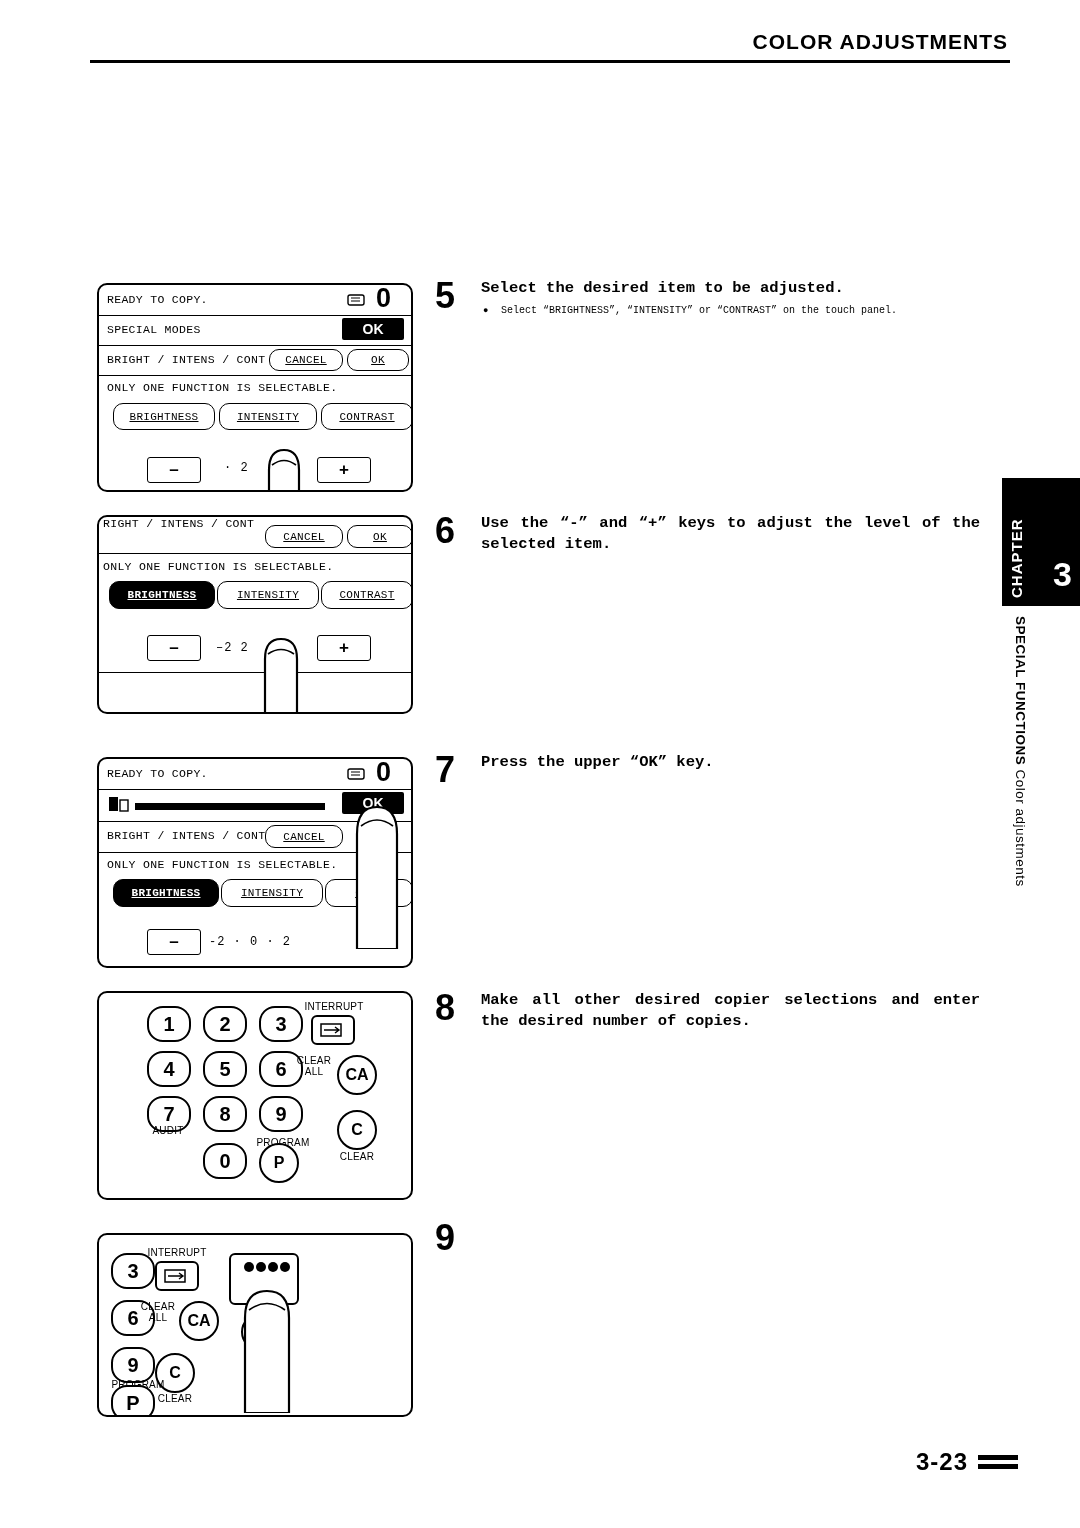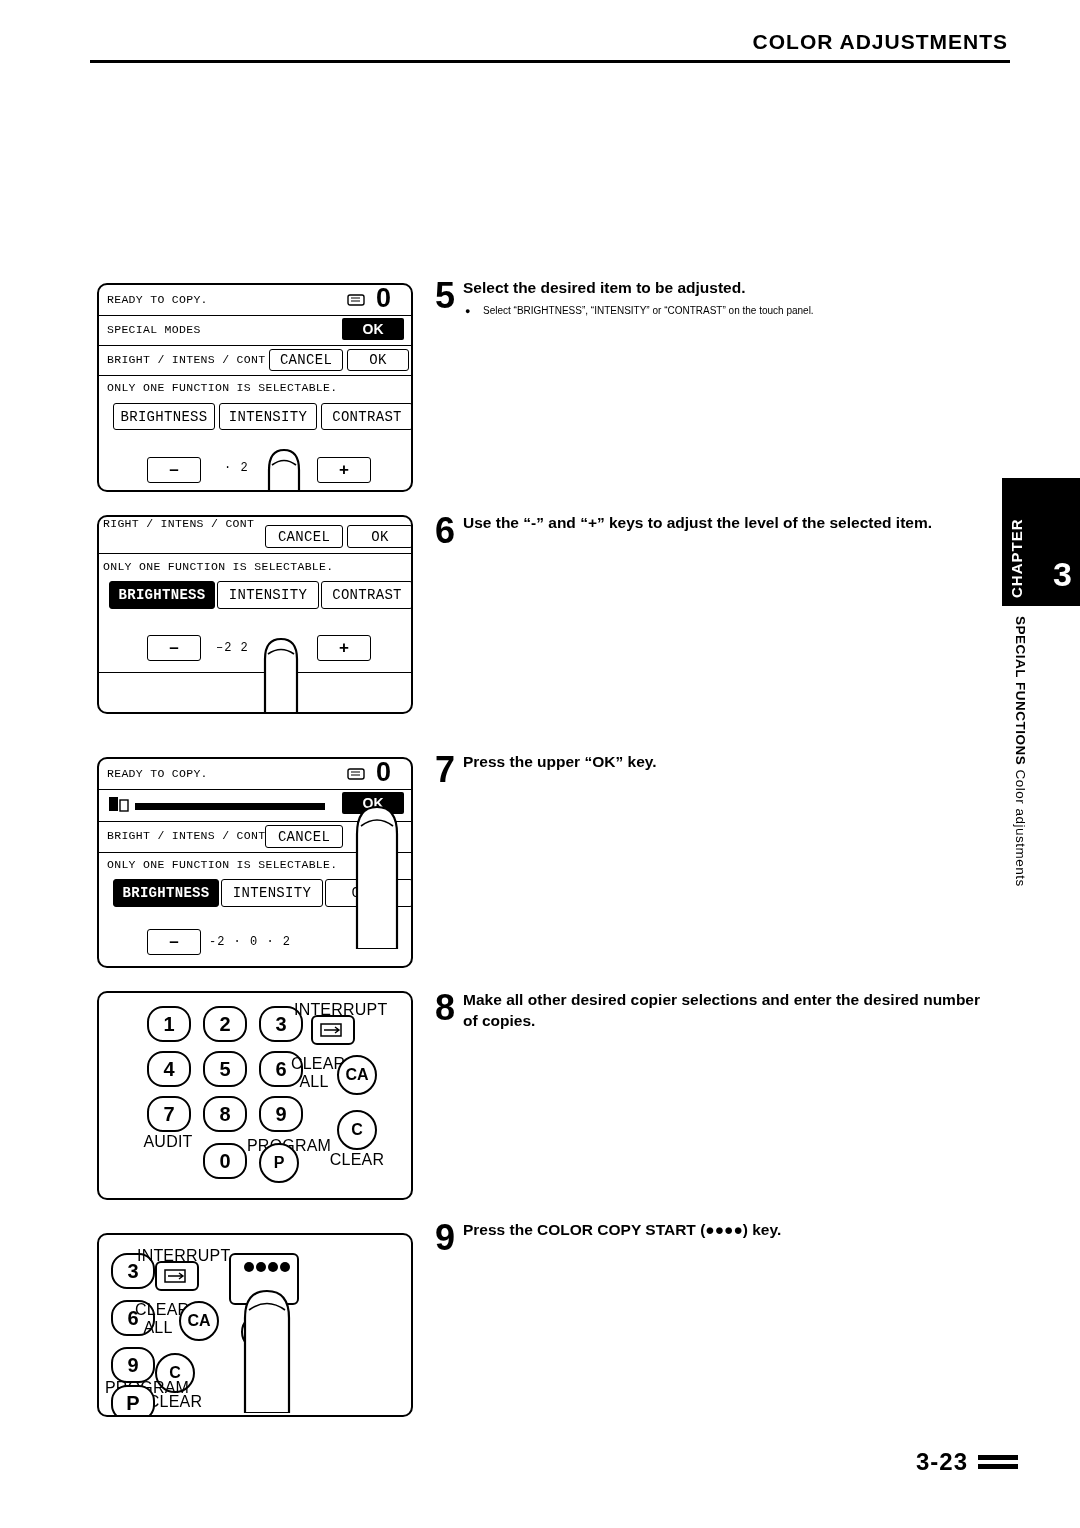--- a/index.html
+++ b/index.html
@@ -88,21 +88,22 @@
   }
   .step .num {
     position: absolute;
     left: 0;
     top: 0;
     font-size: 36px;
     font-weight: bold;
     line-height: 1;
   }
   .step .body {
-    margin-left: 28px;
+    margin-left: 46px;
+    font-family: Liberation Mono, monospace;
   }
   .step .head {
     font-size: 15.5px;
     font-weight: bold;
     line-height: 1.35;
     text-align: justify;
   }
   .step .bullet {
     position: relative;
     margin-top: 5px;
@@ -134,28 +135,29 @@
     letter-spacing: 0.3px;
     white-space: nowrap;
   }
   .sep {
     position: absolute;
     border-top: 1px solid #000;
   }
   .key {
     position: absolute;
     border: 1.5px solid #000;
-    border-radius: 3px;
+    border-radius: 10px;
     background: #fff;
     font-family: "Liberation Mono", monospace;
-    font-size: 14px;
+    font-size: 11px;
     display: flex;
     align-items: center;
     justify-content: center;
     letter-spacing: 0.3px;
+    text-decoration: underline;
   }
   .key.inv {
     background: #000;
     color: #fff;
     font-weight: bold;
   }
   .blackbar {
     position: absolute;
     background: #000;
   }
@@ -209,21 +211,21 @@
     border-radius: 16px;
     display: flex;
     align-items: center;
     justify-content: center;
     font-size: 20px;
     font-weight: bold;
     background: #fff;
   }
   .minilabel {
     position: absolute;
-    font-size: 16px;
+    font-size: 10px;
     letter-spacing: 0.2px;
     text-align: center;
     font-family: "Liberation Sans", sans-serif;
   }
   .roundkey {
     position: absolute;
     border: 2px solid #000;
     border-radius: 50%;
     display: flex;
     align-items: center;
@@ -306,21 +308,20 @@
 <div class="step" style="left:435px; top:990px;">
   <div class="num">8</div>
   <div class="body">
     <div class="head">Make all other desired copier selections and enter the desired number of copies.</div>
   </div>
 </div>
 
 <div class="step" style="left:435px; top:1220px;">
   <div class="num">9</div>
   <div class="body">
-    <div class="head">Press the COLOR COPY START (●●●●) key.</div>
   </div>
 </div>
 
 <div class="panel" style="left:97px; top:283px; width:312px; height:205px;">
   <div class="lcd-line" style="left:8px; top:8px;">READY TO COPY.</div>
   <div class="tinyicon" style="left:248px; top:7px;">
     <svg width="22" height="16" viewBox="0 0 22 16">
         <rect x="1" y="3" width="16" height="10" rx="2" fill="none" stroke="#000" stroke-width="1.4"></rect>
         <line x1="4" y1="6" x2="13" y2="6" stroke="#000" stroke-width="1.2"></line>
         <line x1="4" y1="9" x2="13" y2="9" stroke="#000" stroke-width="1.2"></line>
@@ -448,21 +449,21 @@
       </svg>
   </div>
 
   <div class="minilabel" style="left:192px; top:62px; width:46px; white-space:pre-line;">CLEAR
 ALL</div>
   <div class="roundkey" style="left:238px; top:62px; width:36px; height:36px;">CA</div>
 
   <div class="roundkey" style="left:238px; top:117px; width:36px; height:36px;">C</div>
   <div class="minilabel" style="left:230px; top:158px; width:56px;">CLEAR</div>
 
-  <div class="minilabel" style="left:36px; top:140px; width:66px;">AUDIT</div>
+  <div class="minilabel" style="left:36px; top:132px; width:66px;">AUDIT</div>
   <div class="minilabel" style="left:148px; top:144px; width:72px;">PROGRAM</div>
   <div class="roundkey" style="left:160px; top:150px; width:36px; height:36px;">P</div>
 </div>
 
 <div class="panel" style="left:97px; top:1233px; width:312px; height:180px;">
   <div class="numkey" style="left:12px; top:18px;">3</div>
   <div class="numkey" style="left:12px; top:65px;">6</div>
   <div class="numkey" style="left:12px; top:112px;">9</div>
 
   <div class="minilabel" style="left:38px; top:12px; width:80px;">INTERRUPT</div>

